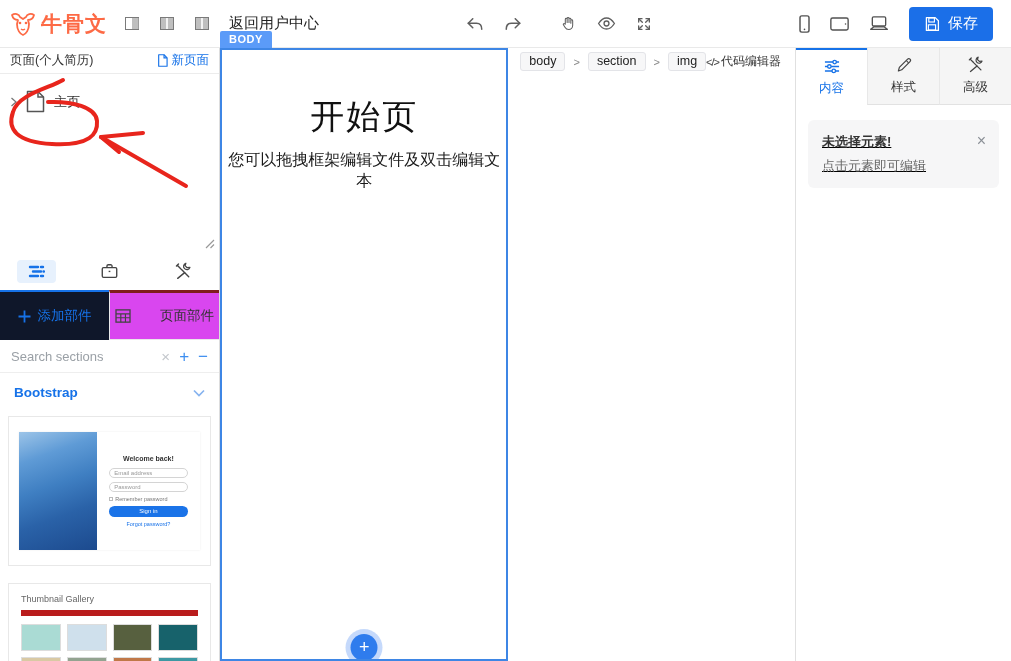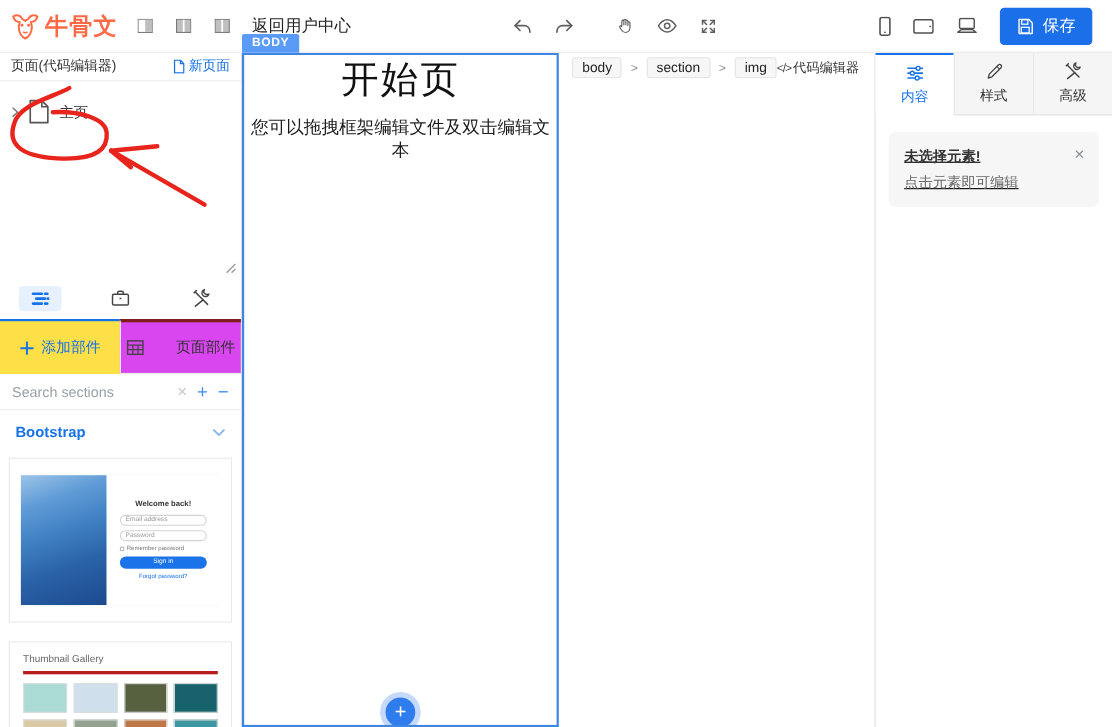--- a/index.html
+++ b/index.html
@@ -34,21 +34,21 @@
   .grip { position:absolute; right:4px; bottom:3px; }
   .annotation { position:absolute; left:0; top:26px; width:220px; height:200px; pointer-events:none; z-index:6; overflow:visible; }
 
   .icon-strip { height:38px; display:flex; }
   .strip-cell { flex:1; display:flex; align-items:center; justify-content:center; cursor:pointer; }
   .strip-pill { padding:4px 11px; border-radius:4px; }
   .strip-pill.active { background:#e7f1fd; }
 
   .sub-tabs { display:flex; height:50px; }
   .sub-tab { flex:1; display:flex; align-items:center; justify-content:center; gap:7px; font-size:13.5px; cursor:pointer; }
-  .sub-tab.active { border-top:2px solid #1672e8; color:#1672e8; background:#fde047; }
+  .sub-tab.active { border-top:2px solid #1672e8; color:#1672e8; background:#0f172a; }
   .sub-tab.inactive { background:#d946ef; border-top:3px solid #7f1d1d; border-left:1px solid #e9e9e9; border-bottom:1px solid #e9e9e9; color:#333;gap:29px; }
 
   .search-row { height:33px; display:flex; align-items:center; padding:0 11px; border-bottom:1px solid #eee; gap:9px; }
   .search-input { flex:1; border:none; outline:none; font-size:13px; color:#333; font-family:inherit; min-width:0; }
   .search-input::placeholder { color:#9aa0a6; }
   .sr-x { color:#c3c7cc; font-size:15px; cursor:pointer; line-height:1; }
   .sr-plus,.sr-minus { color:#3d8ef0; font-size:17px; cursor:pointer; line-height:1; }
 
   .category-row { display:flex; justify-content:space-between; align-items:center; padding:12px 14px 10px; cursor:pointer; }
   .category-label { color:#1672e8; font-weight:bold; font-size:13.5px; }
@@ -63,30 +63,30 @@
   .login-form { flex:1; display:flex; flex-direction:column; align-items:center; justify-content:center; gap:4px; background:#fff; }
   .lf-title { font-size:7px; font-weight:bold; color:#333; margin-bottom:2px; }
   .lf-input { width:76%; height:10px; border:1px solid #d4d4d4; border-radius:6px; font-size:6px; color:#999; line-height:8px; padding-left:4px; overflow:hidden; }
   .lf-remember { width:76%; font-size:5.5px; color:#777; display:flex; align-items:center; gap:2px; }
   .lf-check { width:4px; height:4px; border:1px solid #bbb; display:inline-block; }
   .lf-btn { width:76%; height:11px; background:#1a73e8; border-radius:6px; color:#fff; font-size:6px; text-align:center; line-height:11px; }
   .lf-link { font-size:5.5px; color:#1a73e8; }
 
   
   .gallery-prev { padding:10px 12px 12px; }
-  .gp-title { font-size:9px; color:#666; padding-bottom:6px; border-bottom:3px solid #b91c1c; margin-bottom:8px; }
+  .gp-title { font-size:9px; color:#666; padding-bottom:6px; border-bottom:6px solid #b91c1c; margin-bottom:8px; }
   .gp-grid { display:grid; grid-template-columns:repeat(4,1fr); gap:6px; }
   .gp-thumb { height:27px; border:1px solid #ddd; }
 
   
   .center { flex:1; display:flex; flex-direction:row; min-width:0; background:#fff; }
   .canvas-wrap { flex:1; position:relative; }
   .body-badge { position:absolute; top:0; left:0; transform:translateY(-100%); background:#5b9bf8; color:#fff; font-size:11px; font-weight:bold; padding:2px 9px 3px; border-radius:2px 2px 0 0; z-index:5; letter-spacing:.5px; }
   .canvas { position:absolute; inset:0; border:2px solid #3e86e5; background:#fff; overflow:hidden; text-align:center; }
-  .canvas-title { font-size:34px; font-weight:500; color:#111; letter-spacing:2px; }
+  .canvas-title { margin-top:44px; font-size:34px; font-weight:500; color:#111; letter-spacing:2px; }
   .canvas-warning { margin:12px auto 0; width:545px; font-size:27px; color:#ee0000; line-height:1.25; }
   .canvas-hint { margin-top:10px; font-size:16px; color:#1a1a1a; }
   .add-btn { position:absolute; left:50%; bottom:-2px; transform:translateX(-50%); width:27px; height:27px; border-radius:50%; background:#2f7ced; color:#fff; border:none; font-size:18px; line-height:25px; text-align:center; cursor:pointer; box-shadow:0 0 0 5px rgba(110,160,245,.40); }
 
   .status-bar { height:27px; display:flex; align-items:center; justify-content:space-between; padding:0 14px 0 12px; background:#fff; }
   .crumbs { display:flex; align-items:center; gap:8px; }
   .chip { background:#f7f7f8; border:1px solid #e3e4e8; border-radius:3px; padding:1px 8px 2px; font-size:12.5px; color:#222; cursor:pointer; }
   .crumb-gt { color:#888; font-size:11px; }
   .code-editor { display:flex; align-items:center; gap:2px; font-size:12px; color:#333; cursor:pointer; }
   .code-glyph { font-size:11px; color:#444; letter-spacing:-1px; }
@@ -204,21 +204,21 @@
     </span>
     <span>保存</span>
   </button>
 </div>
 
 <div class="main">
 
   <div class="left-panel">
 
     <div class="pages-header">
-      <span class="pages-title">页面(代码编辑器)</span>
+      <span class="pages-title">页面(个人简历)</span>
       <span class="new-page">
         <span>
           <svg width="11" height="13" viewBox="0 0 14 17">
               <path d="M2 1 H9 L13 5 V16 H2 Z" fill="none" stroke="#1672e8" stroke-width="1.5" stroke-linejoin="round"></path>
               <path d="M9 1 V5 H13" fill="none" stroke="#1672e8" stroke-width="1.5"></path>
             </svg>
         </span>
         <span>新页面</span>
       </span>
     </div>

